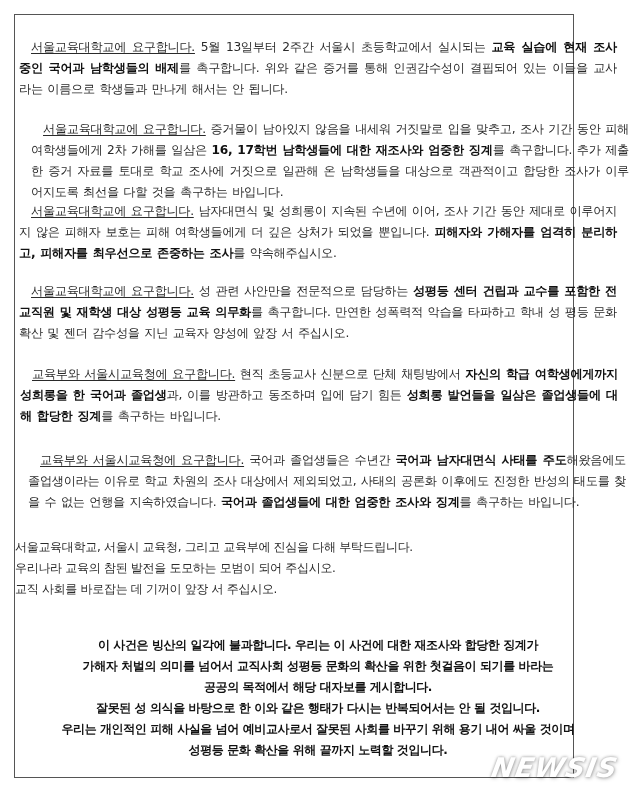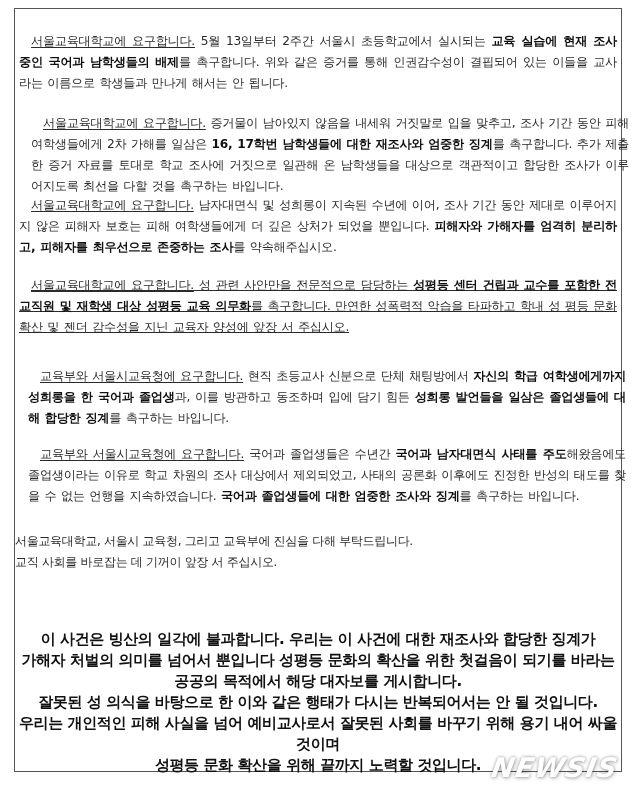--- a/index.html
+++ b/index.html
@@ -11,22 +11,22 @@
     width: 640px;
     height: 799px;
     position: relative;
     overflow: hidden;
     font-family: "DejaVu Sans", "Liberation Sans", sans-serif;
     color: #2a2a2a;
   }
   .doc-box {
     position: absolute;
     left: 14px;
-    top: 8px;
-    width: 608px;
+    top: 14px;
+    width: 560px;
     height: 764px;
     border: 1px solid #555555;
     box-sizing: border-box;
     background: #ffffff;
   }
   .para {
     position: absolute;
     left: 4px;
     width: 598px;
     font-size: 12.2px;
@@ -52,21 +52,21 @@
     font-size: 12px;
     line-height: 21px;
     letter-spacing: -0.3px;
   }
   .closing .ln { display: block; }
   .final {
     position: absolute;
     left: 0;
     width: 606px;
     text-align: center;
-    font-size: 15px;
+    font-size: 12px;
     line-height: 21px;
     font-weight: bold;
     letter-spacing: -0.4px;
     color: #111;
   }
   .final .ln { display: block; }
   .watermark {
     position: absolute;
     left: 492px;
     top: 752px;
@@ -90,40 +90,41 @@
   </p>
 
   <p class="para" style="top:92px;margin:12px;">
     <span class="lead">서울교육대학교에 요구합니다.</span><span> 증거물이 남아있지 않음을 내세워 거짓말로 입을 맞추고, 조사 기간 동안 피해 여학생들에게 2차 가해를 일삼은 </span><b>16, 17학번 남학생들에 대한 재조사와 엄중한 징계</b><span>를 촉구합니다. 추가 제출한 증거 자료를 토대로 학교 조사에 거짓으로 일관해 온 남학생들을 대상으로 객관적이고 합당한 조사가 이루어지도록 최선을 다할 것을 촉구하는 바입니다.</span>
   </p>
 
   <p class="para" style="top:186px;margin:0;">
     <span class="lead">서울교육대학교에 요구합니다.</span><span> 남자대면식 및 성희롱이 지속된 수년에 이어, 조사 기간 동안 제대로 이루어지지 않은 피해자 보호는 피해 여학생들에게 더 깊은 상처가 되었을 뿐입니다. </span><b>피해자와 가해자를 엄격히 분리하고, 피해자를 최우선으로 존중하는 조사</b><span>를 약속해주십시오.</span>
   </p>
 
-  <p class="para" style="top:266px;margin:0;text-decoration:underline;">
+  <p class="para" style="top:266px;margin:0;">
     <span class="lead">서울교육대학교에 요구합니다.</span><span> 성 관련 사안만을 전문적으로 담당하는 </span><b>성평등 센터 건립과 교수를 포함한 전 교직원 및 재학생 대상 성평등 교육 의무화</b><span>를 촉구합니다. 만연한 성폭력적 악습을 타파하고 학내 성 평등 문화 확산 및 젠더 감수성을 지닌 교육자 양성에 앞장 서 주십시오.</span>
   </p>
 
-  <p class="para" style="top:348px;margin:9px;">
+  <p class="para" style="top:348px;margin:1px;">
     <span class="lead">교육부와 서울시교육청에 요구합니다.</span><span> 현직 초등교사 신분으로 단체 채팅방에서 </span><b>자신의 학급 여학생에게까지 성희롱을 한 국어과 졸업생</b><span>과, 이를 방관하고 동조하며 입에 담기 힘든 </span><b>성희롱 발언들을 일삼은 졸업생들에 대해 합당한 징계</b><span>를 촉구하는 바입니다.</span>
   </p>
 
   <p class="para" style="top:426px;margin:9px;">
     <span class="lead">교육부와 서울시교육청에 요구합니다.</span><span> 국어과 졸업생들은 수년간 </span><b>국어과 남자대면식 사태를 주도</b><span>해왔음에도 졸업생이라는 이유로 학교 차원의 조사 대상에서 제외되었고, 사태의 공론화 이후에도 진정한 반성의 태도를 찾을 수 없는 언행을 지속하였습니다. </span><b>국어과 졸업생들에 대한 엄중한 조사와 징계</b><span>를 촉구하는 바입니다.</span>
   </p>
 
   <div class="closing" style="top:522px;">
     <span class="ln">서울교육대학교, 서울시 교육청, 그리고 교육부에 진심을 다해 부탁드립니다.</span>
+    <span class="ln">우리나라 교육의 참된 발전을 도모하는 모범이 되어 주십시오.</span>
     <span class="ln">교직 사회를 바로잡는 데 기꺼이 앞장 서 주십시오.</span>
   </div>
 
   <div class="final" style="top:620px;">
     <span class="ln">이 사건은 빙산의 일각에 불과합니다. 우리는 이 사건에 대한 재조사와 합당한 징계가</span>
-    <span class="ln">가해자 처벌의 의미를 넘어서 뿐입니다 성평등 문화의 확산을 위한 첫걸음이 되기를 바라는</span>
+    <span class="ln">가해자 처벌의 의미를 넘어서 교직사회 성평등 문화의 확산을 위한 첫걸음이 되기를 바라는</span>
     <span class="ln">공공의 목적에서 해당 대자보를 게시합니다.</span>
     <span class="ln">잘못된 성 의식을 바탕으로 한 이와 같은 행태가 다시는 반복되어서는 안 될 것입니다.</span>
     <span class="ln">우리는 개인적인 피해 사실을 넘어 예비교사로서 잘못된 사회를 바꾸기 위해 용기 내어 싸울 것이며</span>
     <span class="ln">성평등 문화 확산을 위해 끝까지 노력할 것입니다.</span>
   </div>
 
 </div>
 
 <div class="watermark">NEWSIS</div>
 

